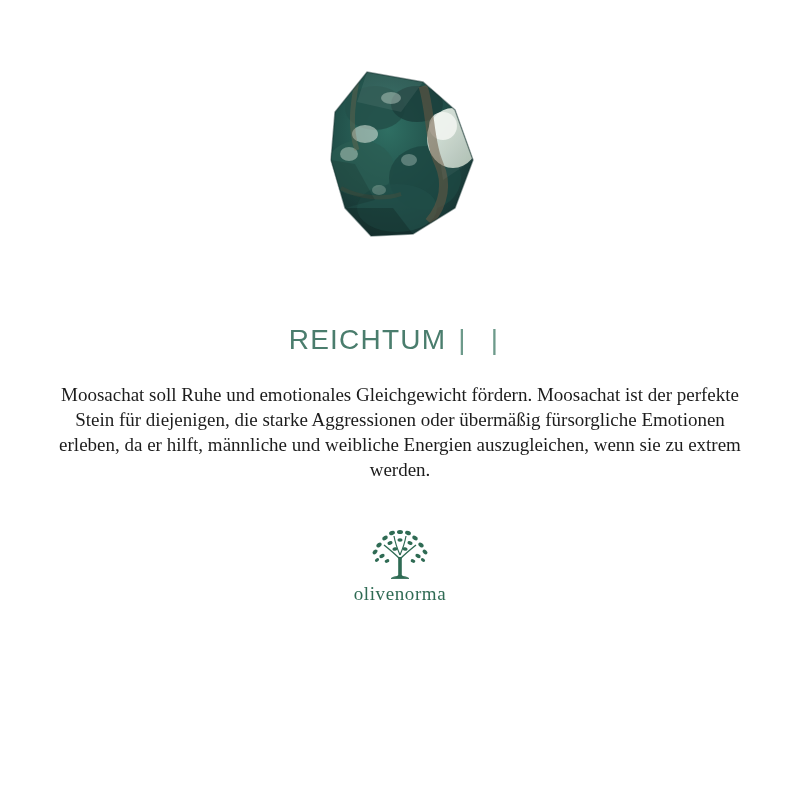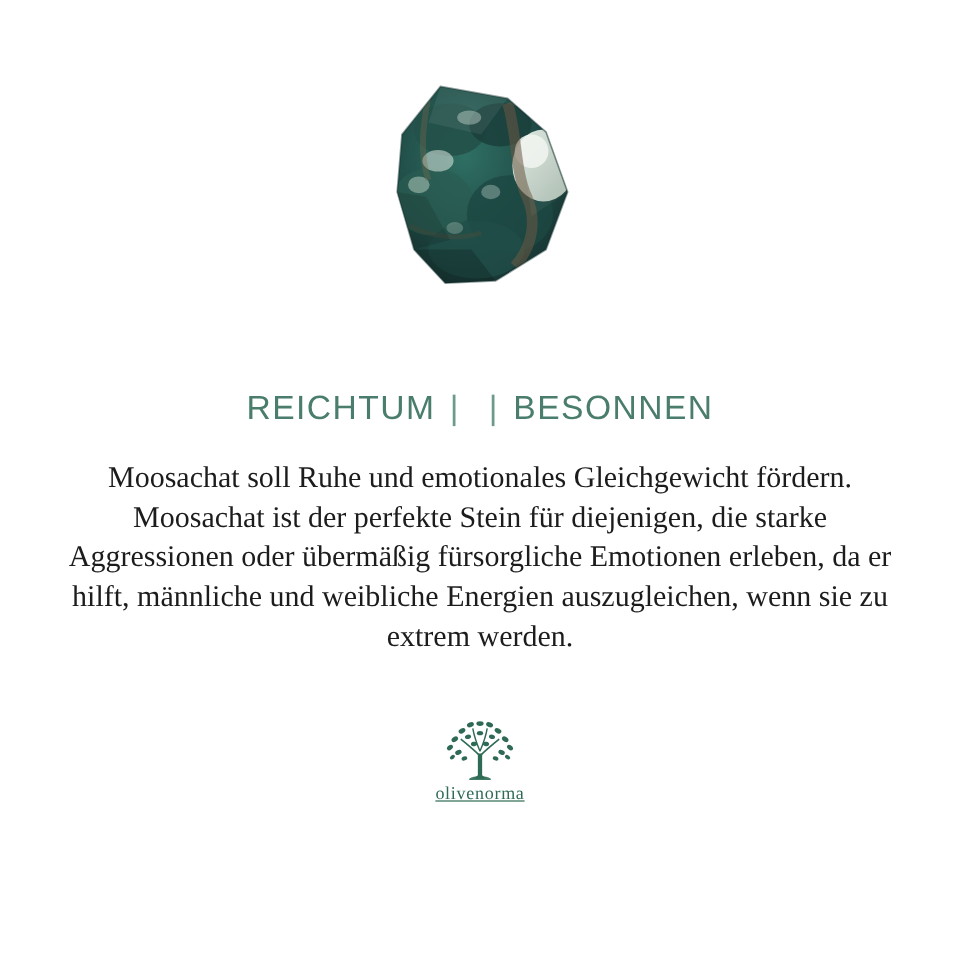--- a/index.html
+++ b/index.html
@@ -73,43 +73,42 @@
     padding: 0 12px;
     color: #6d9a8b;
   }
 
   
   .desc {
     margin-top: 26px;
     width: 700px;
     text-align: center;
     font-family: "Liberation Serif", serif;
-    font-size: 25px;
+    font-size: 19px;
     line-height: 1.32;
     color: #1c1c1c;
   }
 
   
   .logo {
     margin-top: 22px;
     display: flex;
     flex-direction: column;
     align-items: center;
   }
   .logo-mark {
     width: 78px;
     height: 62px;
   }
   .logo-text {
     font-family: "Liberation Serif", serif;
-    font-size: 15px;
+    font-size: 19px;
     color: #2f6b54;
     letter-spacing: 0.6px;
     margin-top: -2px;
-    text-decoration: underline;
   }
 </style>
 </head>
 <body>
 
 <div class="card">
 
   <div class="stone-wrap">
     <div class="stone">
       <svg viewBox="0 0 190 175" width="190" height="175" xmlns="http://www.w3.org/2000/svg" aria-hidden="true">
@@ -159,21 +158,20 @@
         <path d="M62,4 L118,14 L150,42 L168,92 L150,140 L108,166 L66,168 L40,140 L26,92 L30,44 Z" fill="none" stroke="#14302e" stroke-width="1.5" opacity="0.45"></path>
       </svg>
     </div>
   </div>
 
 
   <div class="keywords">
     <span class="kw">REICHTUM</span>
     <span class="sep">|</span>
     <span class="sep">|</span>
-    <span class="kw">BESONNEN</span>
   </div>
 
   <p class="desc">Moosachat soll Ruhe und emotionales Gleichgewicht fördern. Moosachat ist der perfekte Stein für diejenigen, die starke Aggressionen oder übermäßig fürsorgliche Emotionen erleben, da er hilft, männliche und weibliche Energien auszugleichen, wenn sie zu extrem werden.</p>
 
   <div class="logo">
     <div class="logo-mark">
       <svg viewBox="0 0 78 62" width="78" height="62" xmlns="http://www.w3.org/2000/svg" aria-hidden="true">
         <g fill="#2f6b54">
 
           <path d="M37.2,34 L37.2,52 L34,55 L44,55 L40.8,52 L40.8,34 Z"></path>

